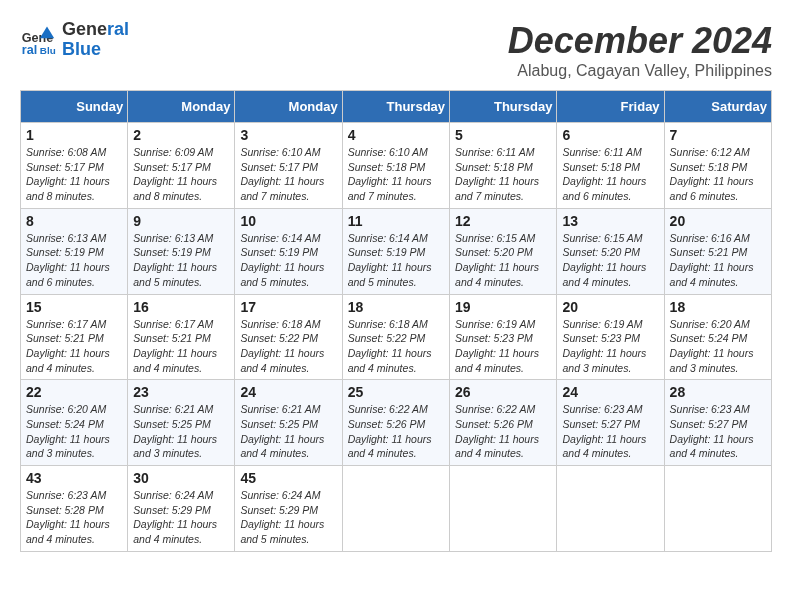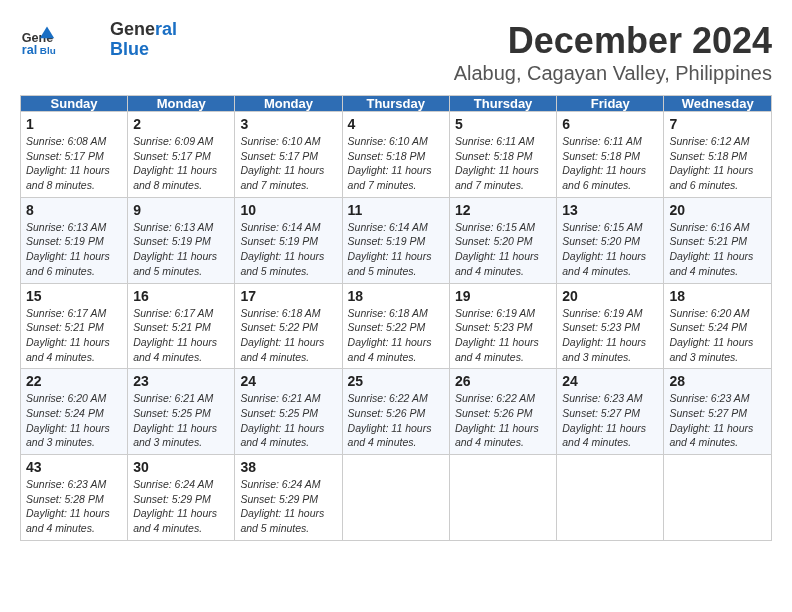--- a/index.html
+++ b/index.html
@@ -19,51 +19,51 @@
     .logo {
       display: flex;
       align-items: center;
       gap: 6px;
     }
     .logo-text {
       font-size: 18px;
       font-weight: bold;
       color: #333;
       line-height: 1.1;
-      margin-left: 48px;
     }
     .logo-text span {
       color: #1a6fc4;
     }
     .logo-icon {
       width: 36px;
       height: 36px;
     }
     .title-block {
       text-align: right;
     }
     .month-title {
       font-size: 36px;
       font-weight: bold;
       color: #333;
+      font-style: italic;
     }
     .subtitle {
-      font-size: 20px;
+      font-size: 16px;
       color: #555;
     }
     .calendar {
       width: 100%;
       border-collapse: collapse;
       font-size: 11px;
     }
     .calendar th {
       background-color: #2e6db4;
       color: #fff;
-      padding: 0 4px;
-      text-align: center;
+      padding: 8px 4px;
+      text-align: right;
       font-size: 13px;
       font-weight: bold;
       border: 1px solid #ccc;
     }
     .calendar td {
       border: 1px solid #ccc;
       vertical-align: top;
       padding: 4px 5px;
       width: 108px;
       min-height: 80px;
@@ -112,21 +112,21 @@
 
 <table class="calendar">
   <thead>
     <tr id="weekday-header">
         <th>Sunday</th>
         <th>Monday</th>
         <th>Monday</th>
         <th>Thursday</th>
         <th>Thursday</th>
         <th>Friday</th>
-        <th>Wednesday</th>
+        <th>Saturday</th>
       </tr>
   </thead>
   <tbody id="calendar-body">
       <tr>
         <td>
           <span class="day-num">1</span>
           <div class="day-info">Sunrise: 6:08 AM<br>Sunset: 5:17 PM<br>Daylight: 11 hours and 8 minutes.</div>
         </td>
         <td>
           <span class="day-num">2</span>
@@ -246,21 +246,21 @@
       <tr>
         <td>
           <span class="day-num">43</span>
           <div class="day-info">Sunrise: 6:23 AM<br>Sunset: 5:28 PM<br>Daylight: 11 hours and 4 minutes.</div>
         </td>
         <td>
           <span class="day-num">30</span>
           <div class="day-info">Sunrise: 6:24 AM<br>Sunset: 5:29 PM<br>Daylight: 11 hours and 4 minutes.</div>
         </td>
         <td>
-          <span class="day-num">38</span>
+          <span class="day-num">45</span>
           <div class="day-info">Sunrise: 6:24 AM<br>Sunset: 5:29 PM<br>Daylight: 11 hours and 5 minutes.</div>
         </td>
         <td class="empty-cell"></td>
         <td class="empty-cell"></td>
         <td class="empty-cell"></td>
         <td class="empty-cell"></td>
       </tr>
     </tbody>
 </table>
 

